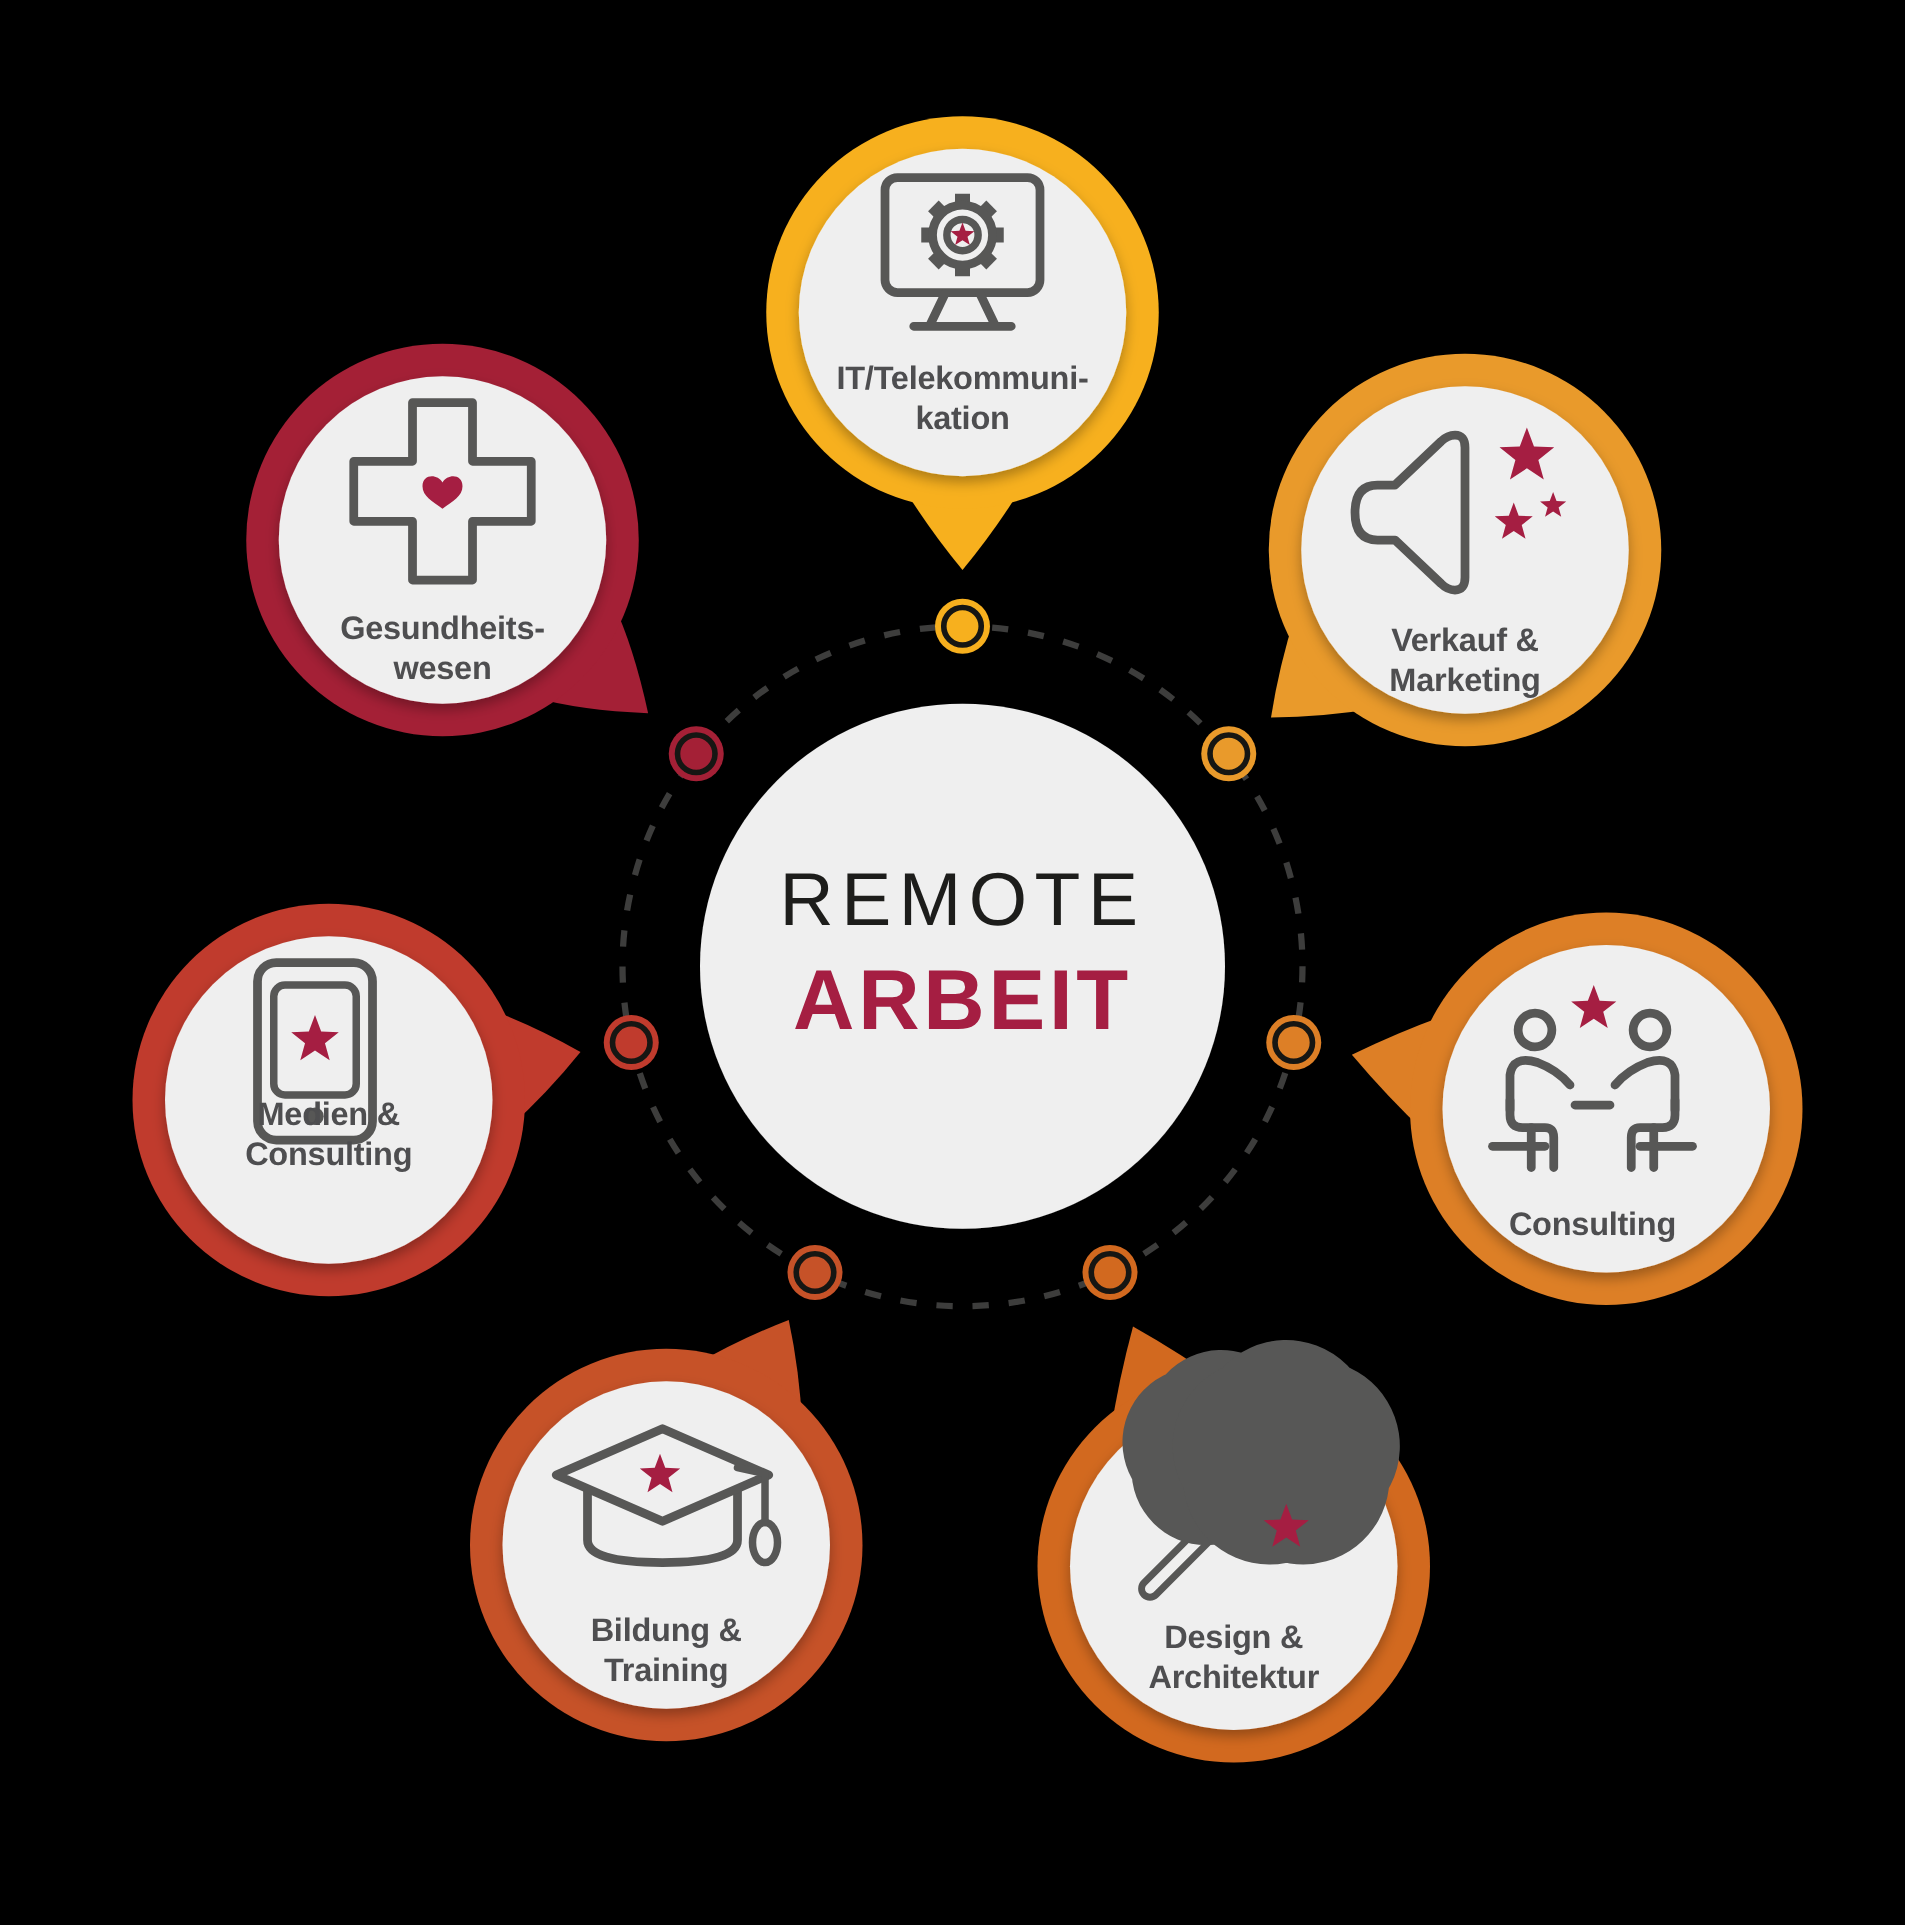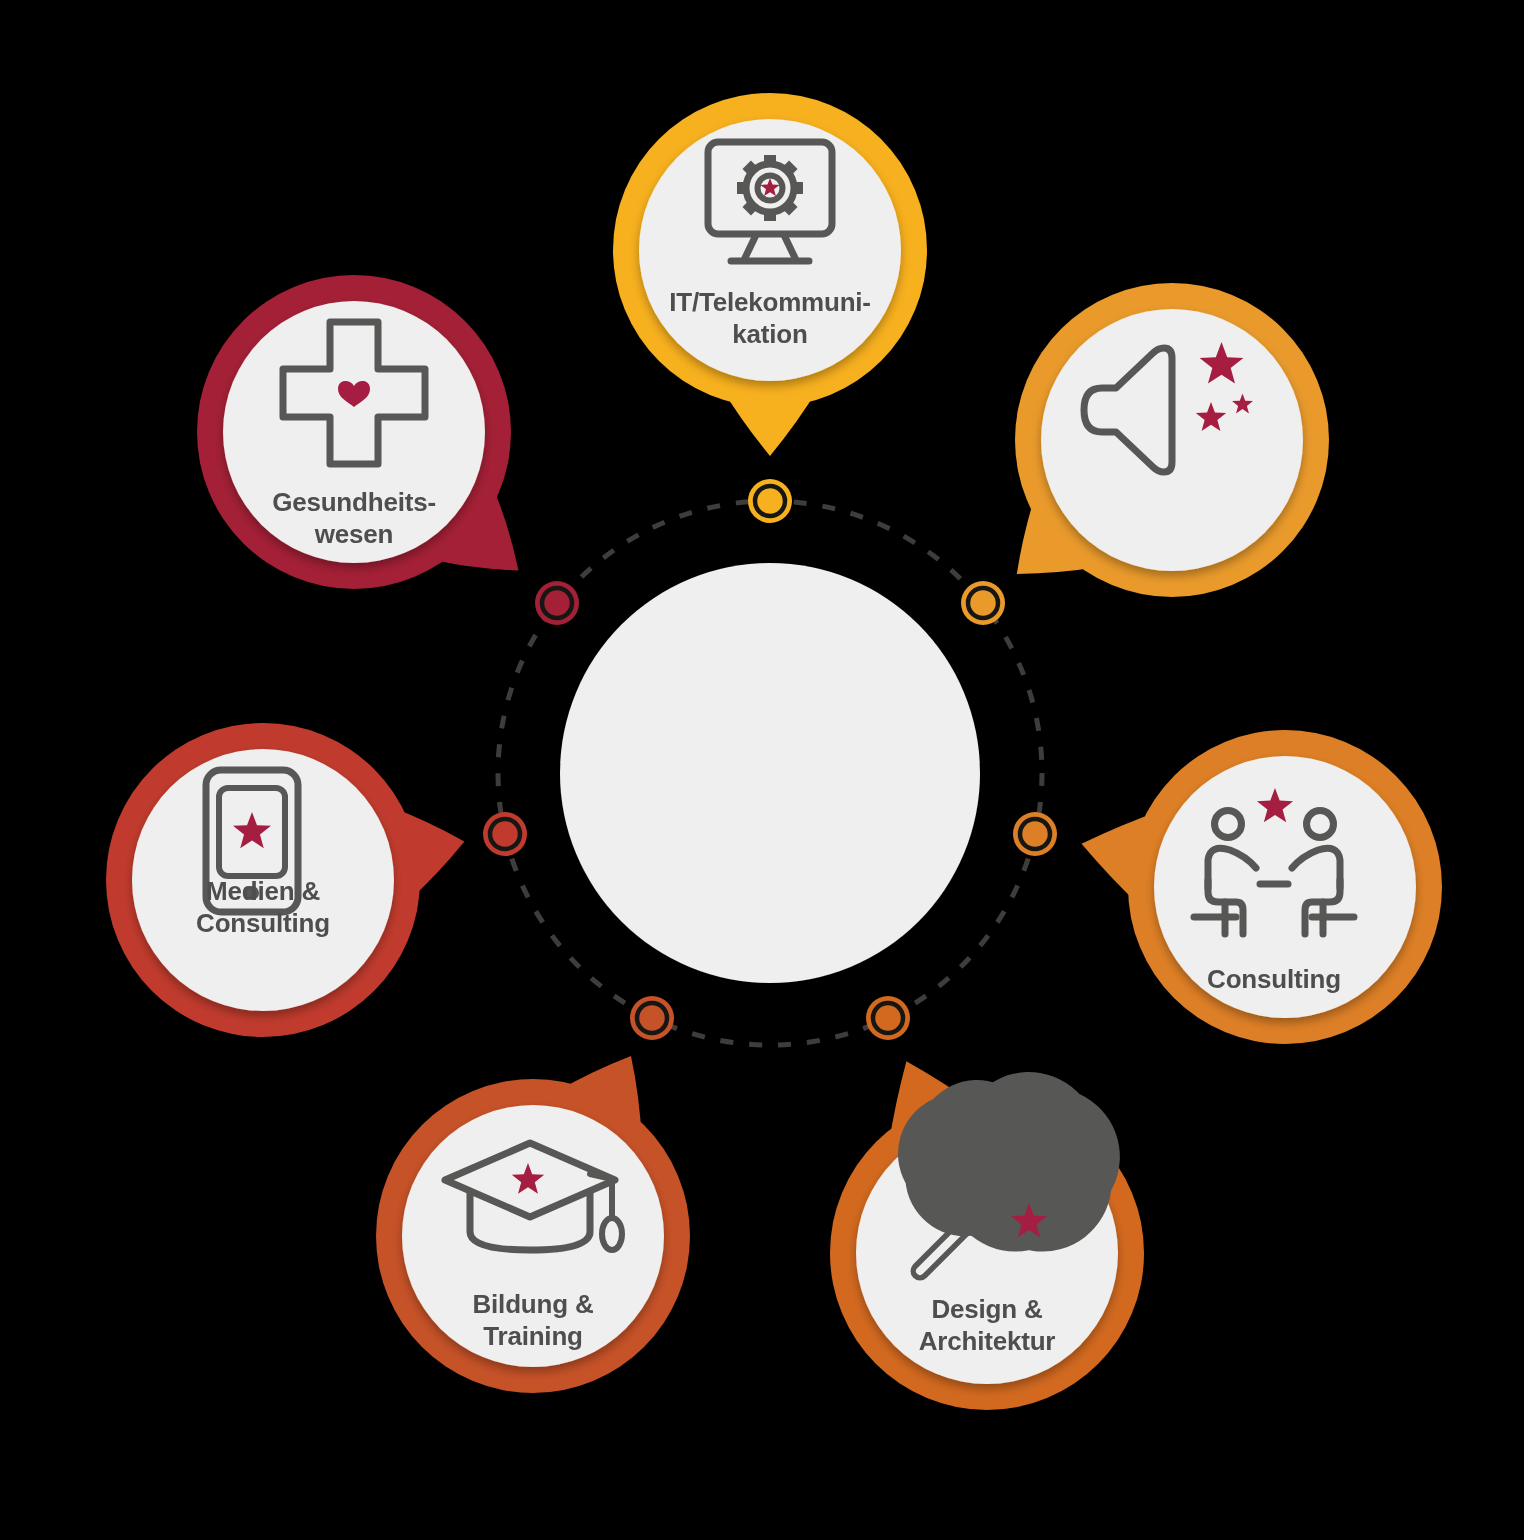--- a/index.html
+++ b/index.html
@@ -171,25 +171,33 @@
       <circle cx="505" cy="834" r="22" fill="#c03b2d"></circle>
       <circle cx="505" cy="834" r="15" fill="none" stroke-width="4.5" stroke="#161613"></circle>
     </g>
     <g>
       <circle cx="557" cy="603" r="22" fill="#a42036"></circle>
       <circle cx="557" cy="603" r="15" fill="none" stroke-width="4.5" stroke="#161613"></circle>
     </g>
   </g>
 </svg>
 
+  <div class="center-text">
+    <div class="center-line1">REMOTE</div>
+    <div class="center-line2">ARBEIT</div>
+  </div>
 
   <div class="label lbl-it">
     <div>IT/Telekommuni-</div>
     <div>kation</div>
   </div>
+  <div class="label lbl-verkauf">
+    <div>Verkauf &amp;</div>
+    <div>Marketing</div>
+  </div>
   <div class="label lbl-consulting">
     <div>Consulting</div>
     <div></div>
   </div>
   <div class="label lbl-bildung">
     <div>Bildung &amp;</div>
     <div>Training</div>
   </div>
   <div class="label lbl-design">
     <div>Design &amp;</div>

